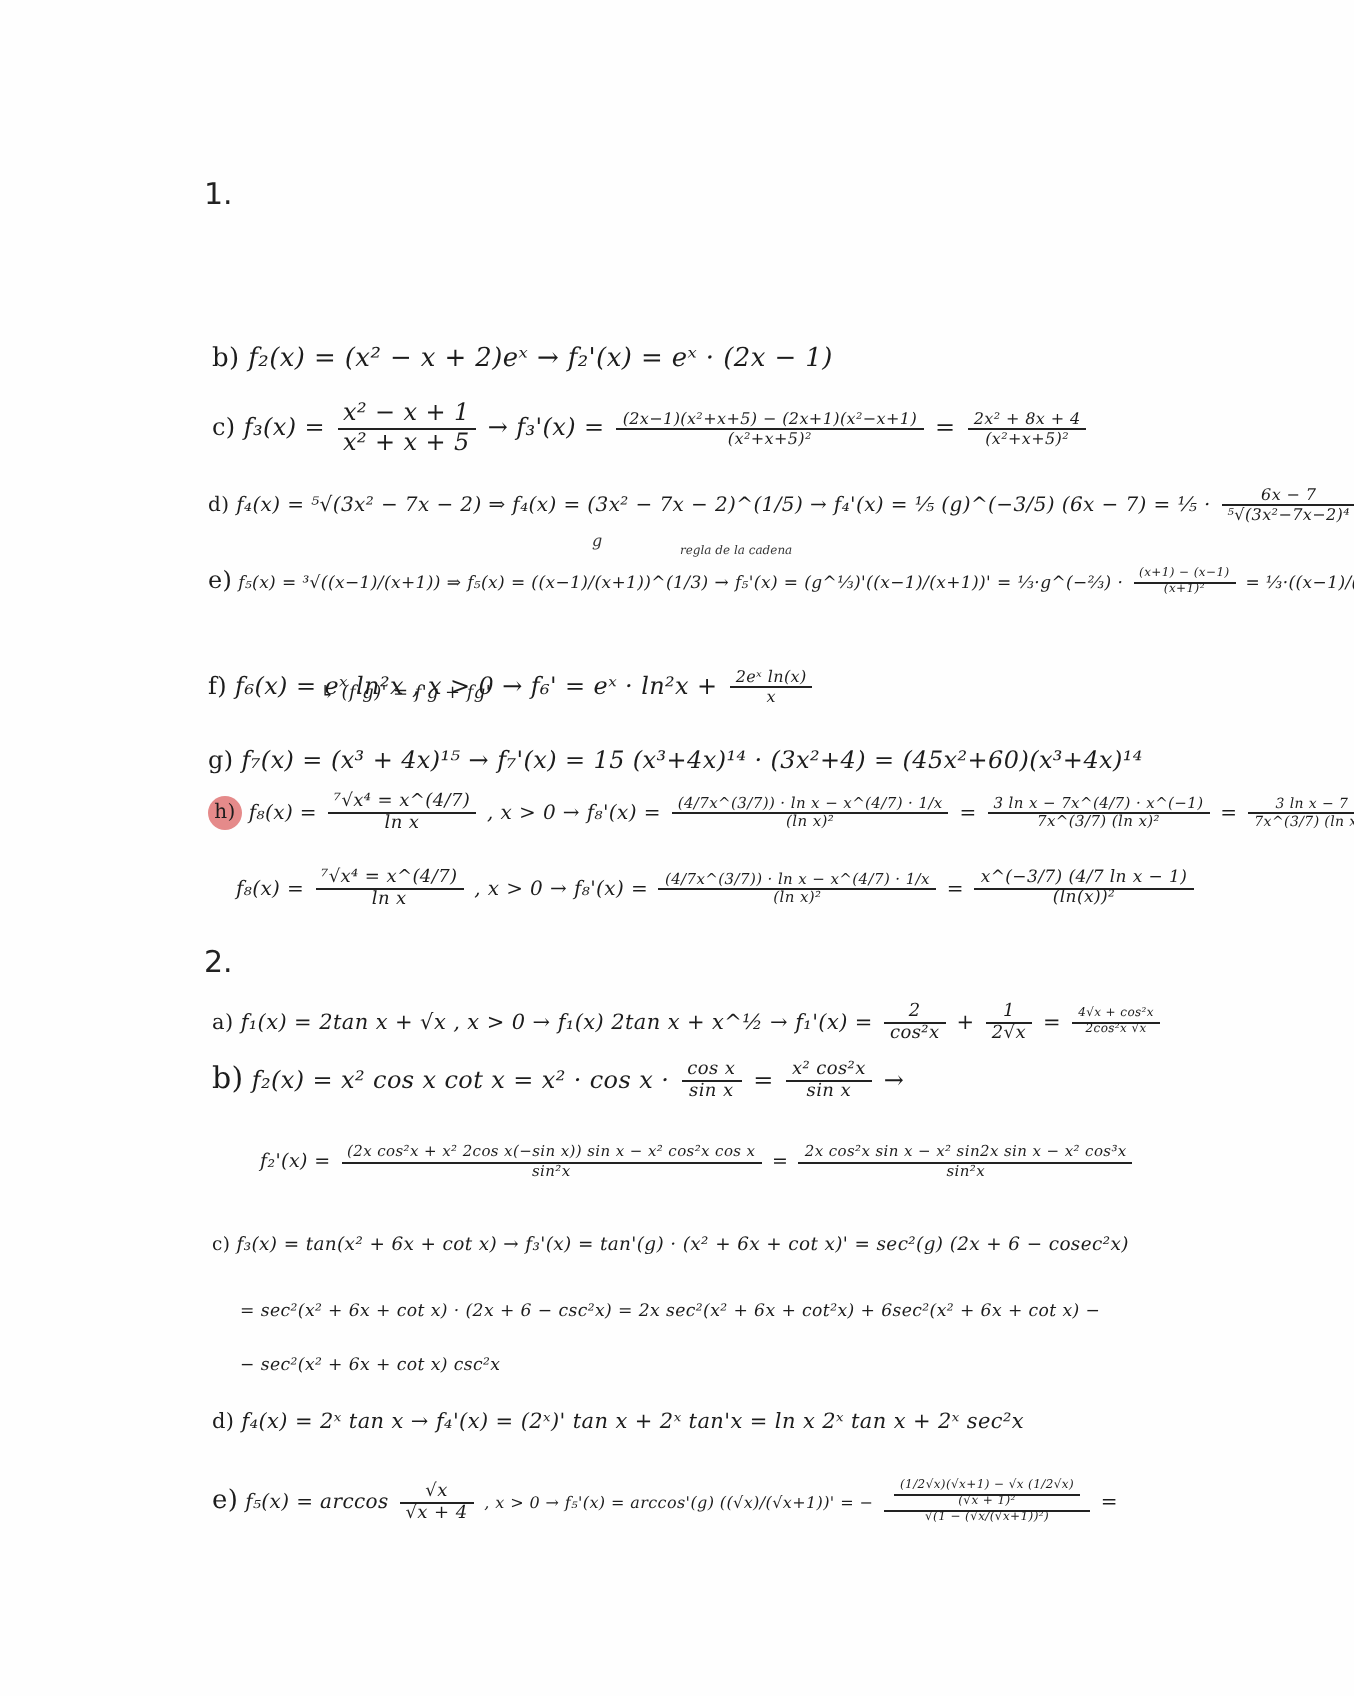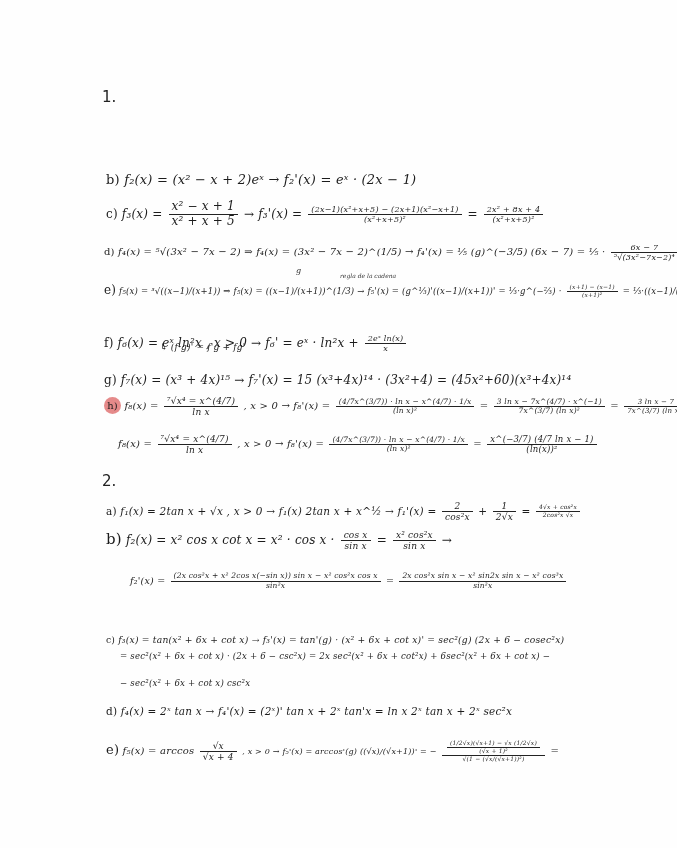--- a/index.html
+++ b/index.html
@@ -119,21 +119,21 @@
     <span>→</span>
   </div>
 
   <div class="line" style="left:130px;top:572px;font-size:9.5px;">
     <span>f₂'(x) =</span>
     <span class="frac" style="font-size:7.5px;"><span class="num">(2x cos²x + x² 2cos x(−sin x)) sin x − x² cos²x cos x</span><span class="den">sin²x</span></span>
     <span>=</span>
     <span class="frac" style="font-size:7.5px;"><span class="num">2x cos²x sin x − x² sin2x sin x − x² cos³x</span><span class="den">sin²x</span></span>
   </div>
 
-  <div class="line" style="left:106px;top:634px;font-size:9.2px;">
+  <div class="line" style="left:106px;top:617px;font-size:9.2px;">
     <span class="lbl">c)</span>
     <span>f₃(x) = tan(x² + 6x + cot x) → f₃'(x) = tan'(g) · (x² + 6x + cot x)' = sec²(g) (2x + 6 − cosec²x)</span>
   </div>
   <div class="line" style="left:120px;top:651px;font-size:8.6px;">= sec²(x² + 6x + cot x) · (2x + 6 − csc²x) = 2x sec²(x² + 6x + cot²x) + 6sec²(x² + 6x + cot x) −</div>
   <div class="line" style="left:120px;top:678px;font-size:8.6px;">− sec²(x² + 6x + cot x) csc²x</div>
 
   <div class="line" style="left:106px;top:705px;font-size:10.5px;">
     <span class="lbl">d)</span>
     <span>f₄(x) = 2ˣ tan x → f₄'(x) = (2ˣ)' tan x + 2ˣ tan'x = ln x 2ˣ tan x + 2ˣ sec²x</span>
   </div>

